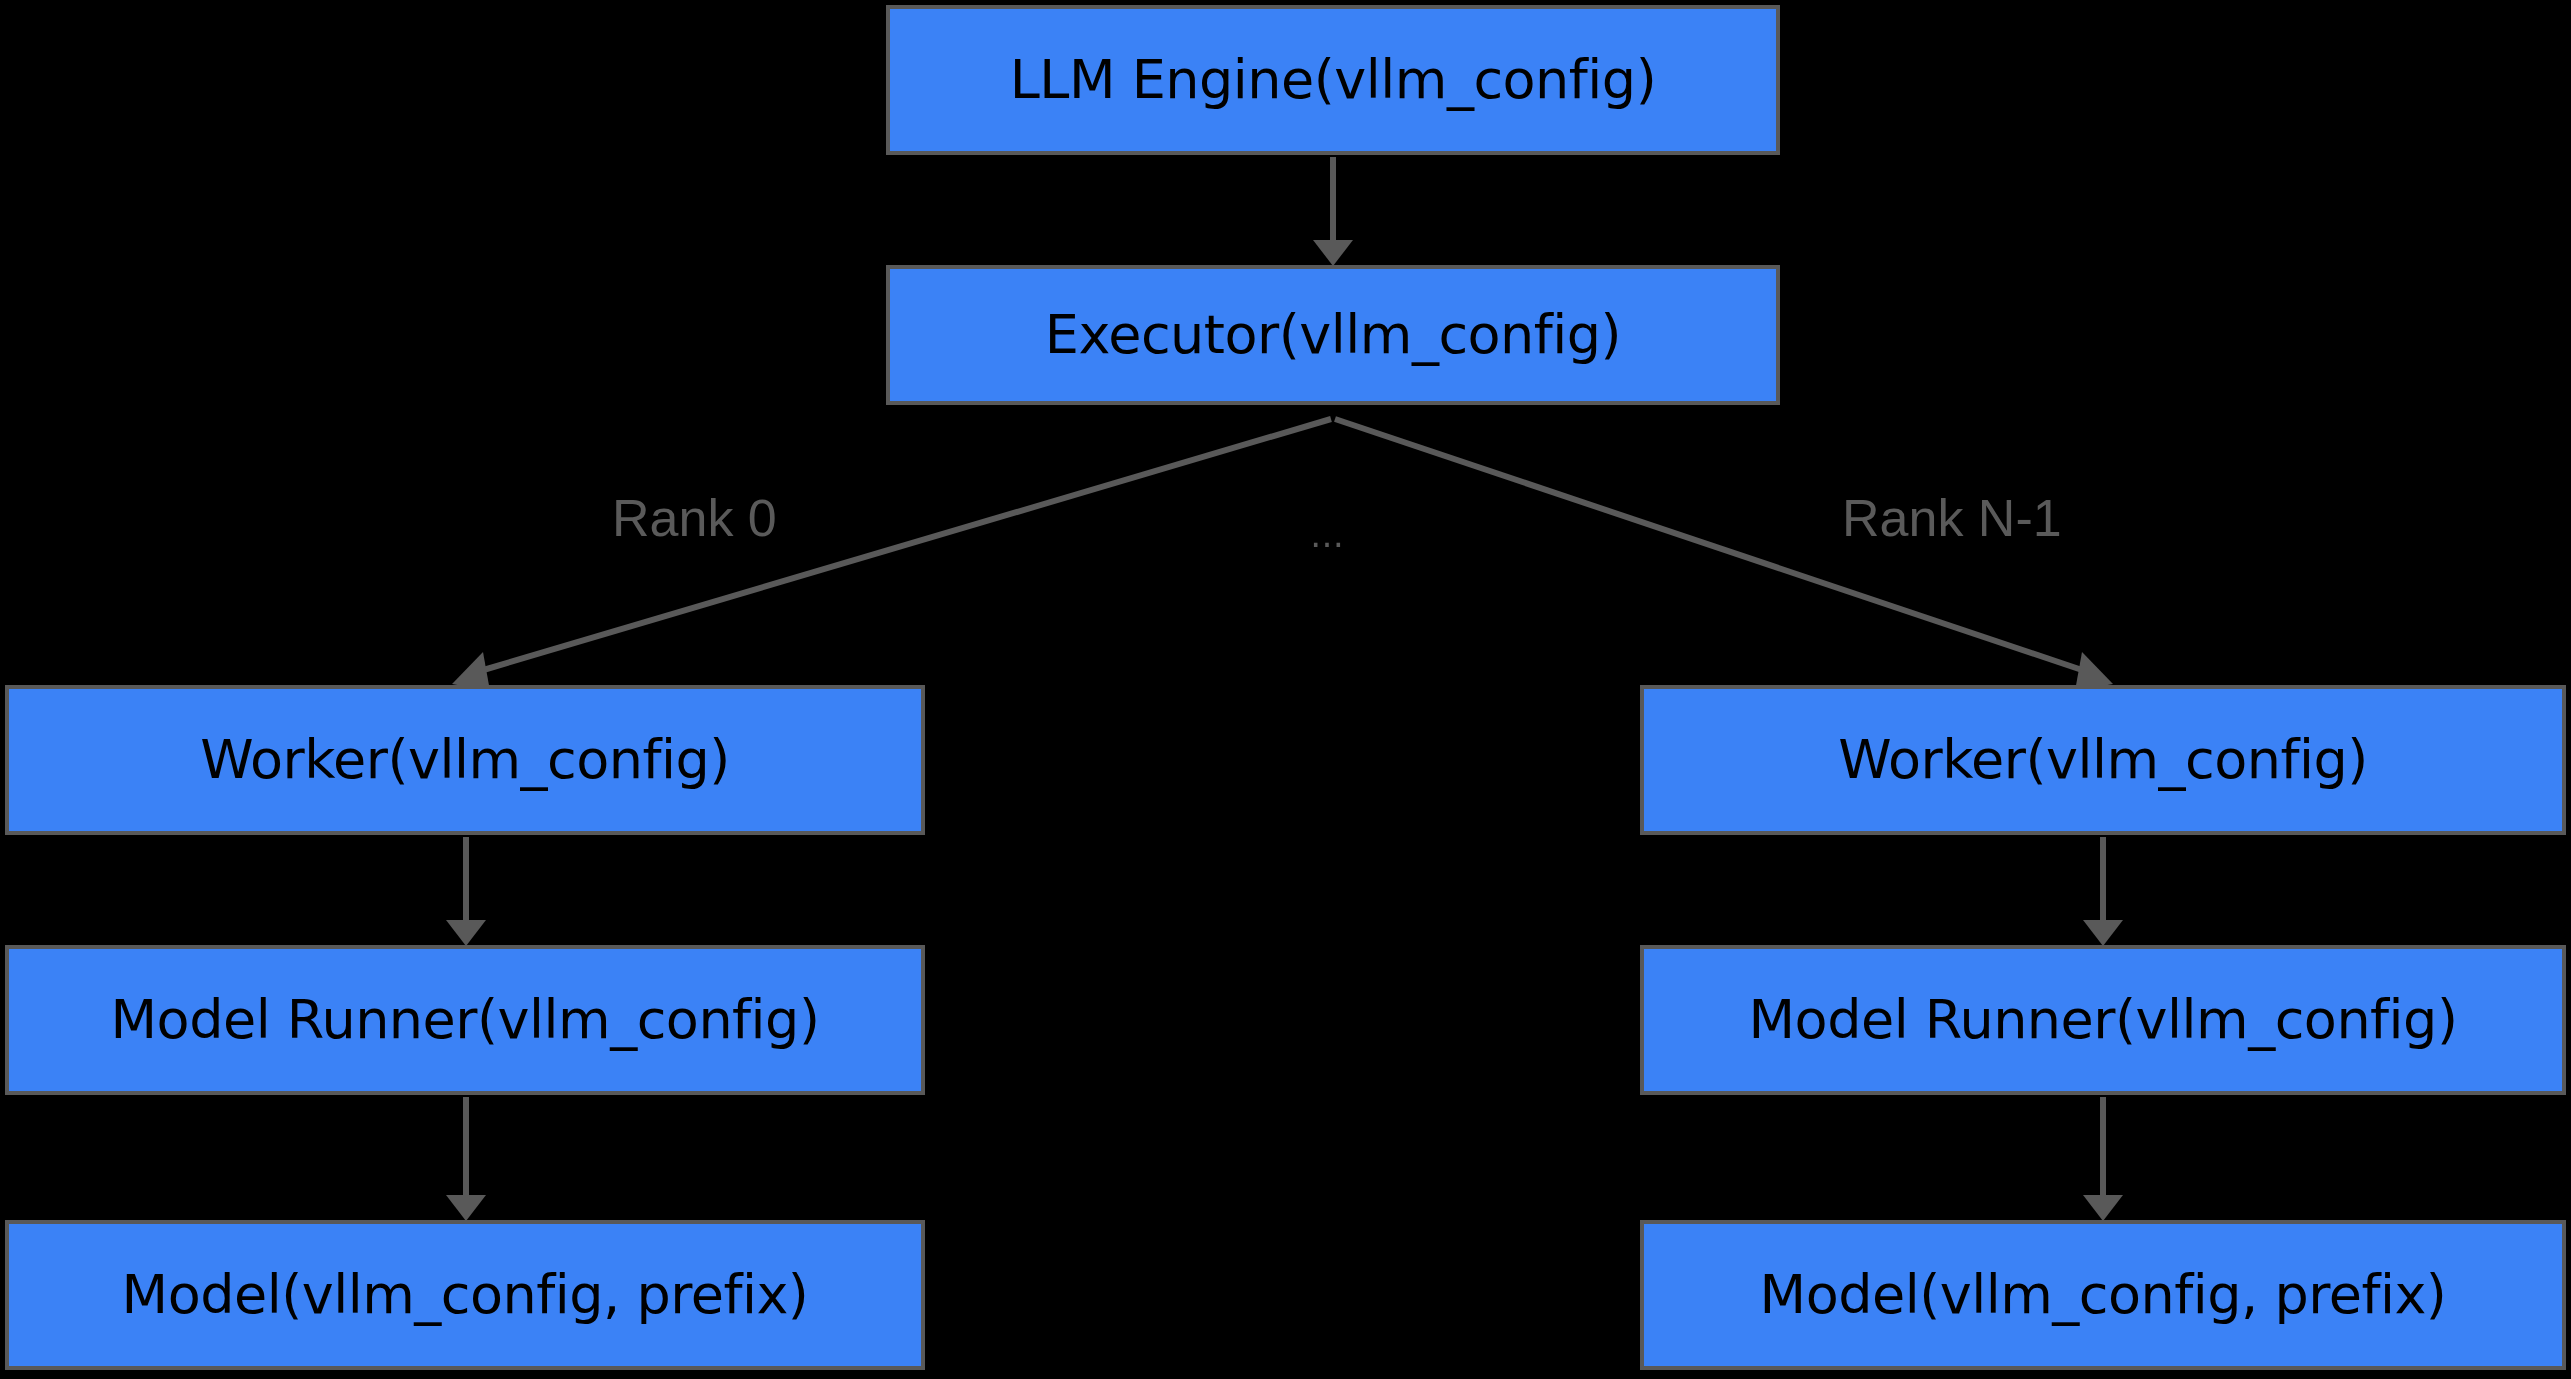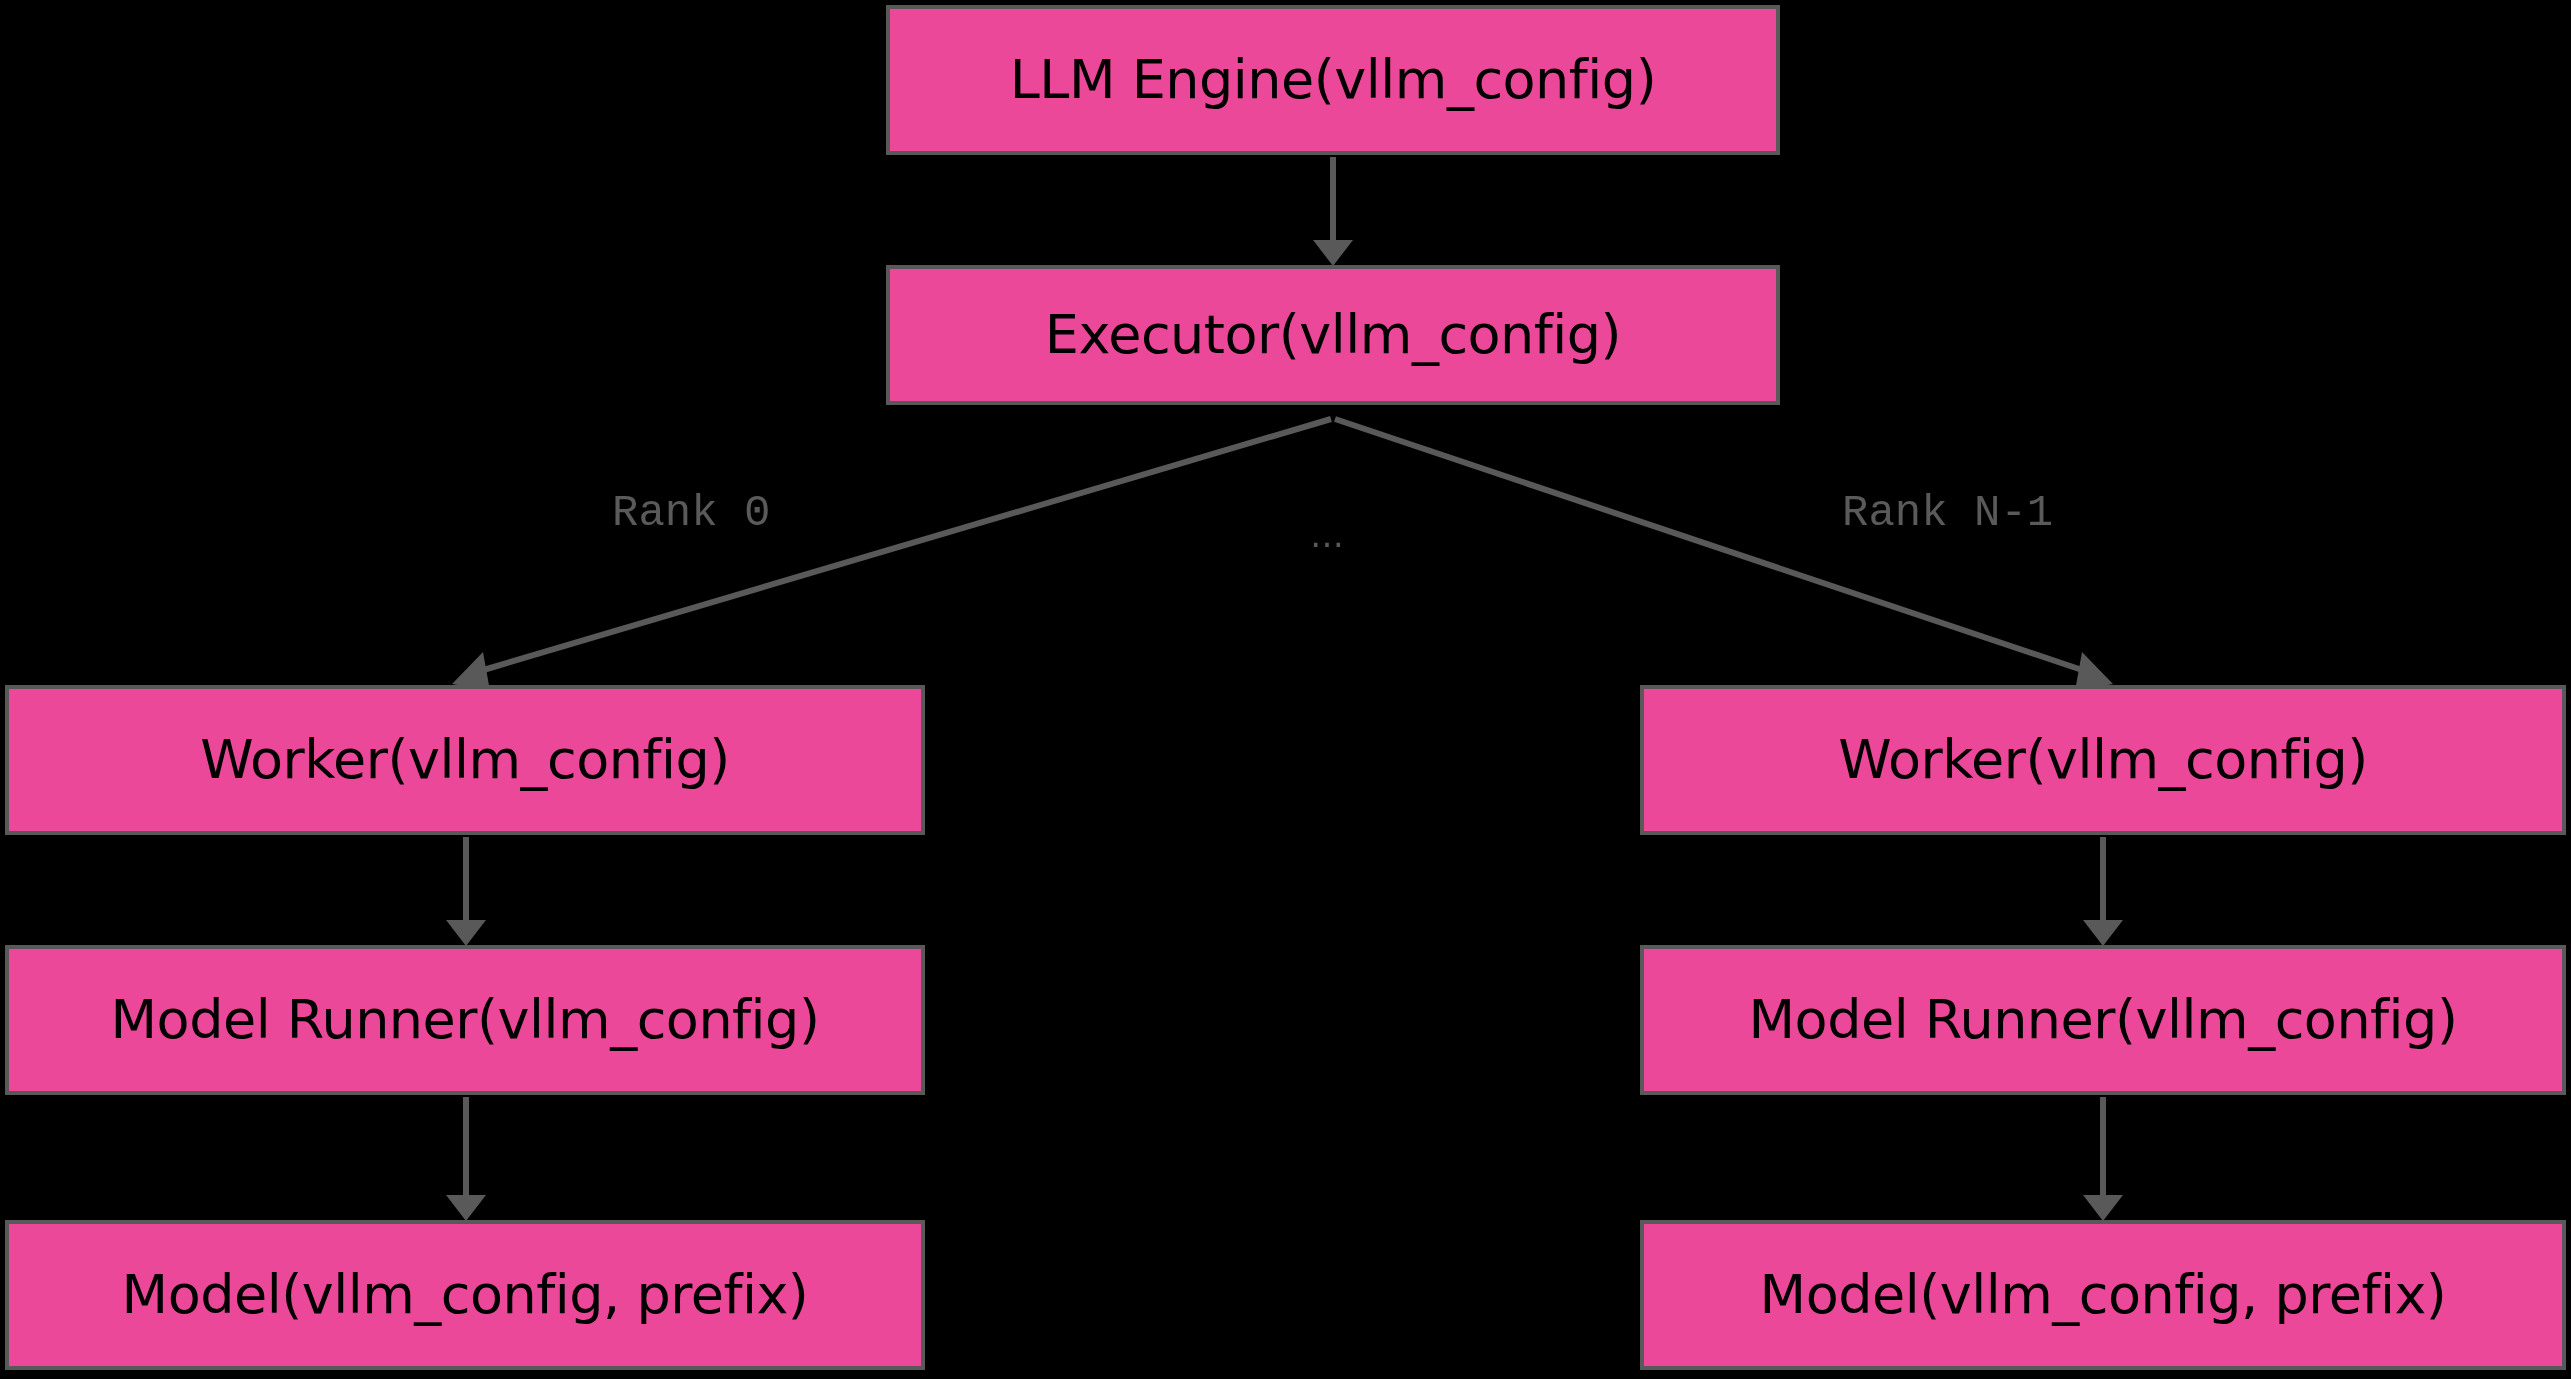--- a/index.html
+++ b/index.html
@@ -19,42 +19,42 @@
     position: absolute;
     left: 0;
     top: 0;
     width: 2571px;
     height: 1379px;
     pointer-events: none;
   }
   .node {
     position: absolute;
     box-sizing: border-box;
-    background: #ec4899;
+    background: #3b82f6;
     border: 4px solid #595959;
     display: flex;
     align-items: center;
     justify-content: center;
   }
   .node-label {
     color: #000000;
     font-size: 54px;
     font-weight: 400;
     line-height: 1.1;
     letter-spacing: -0.5px;
     white-space: nowrap;
     font-family: "DejaVu Sans", sans-serif;
   }
   .edge-label {
     position: absolute;
     color: #5a5a5a;
-    font-size: 44px;
+    font-size: 52px;
     font-weight: 400;
     white-space: nowrap;
-    font-family: Liberation Mono, monospace;
+    font-family: Liberation Sans, sans-serif;
     letter-spacing: 0px;
   }
   .ellipsis-label {
     position: absolute;
     color: #5a5a5a;
     font-size: 34px;
     line-height: 1;
     white-space: nowrap;
     font-family: "DejaVu Sans", sans-serif;
   }

